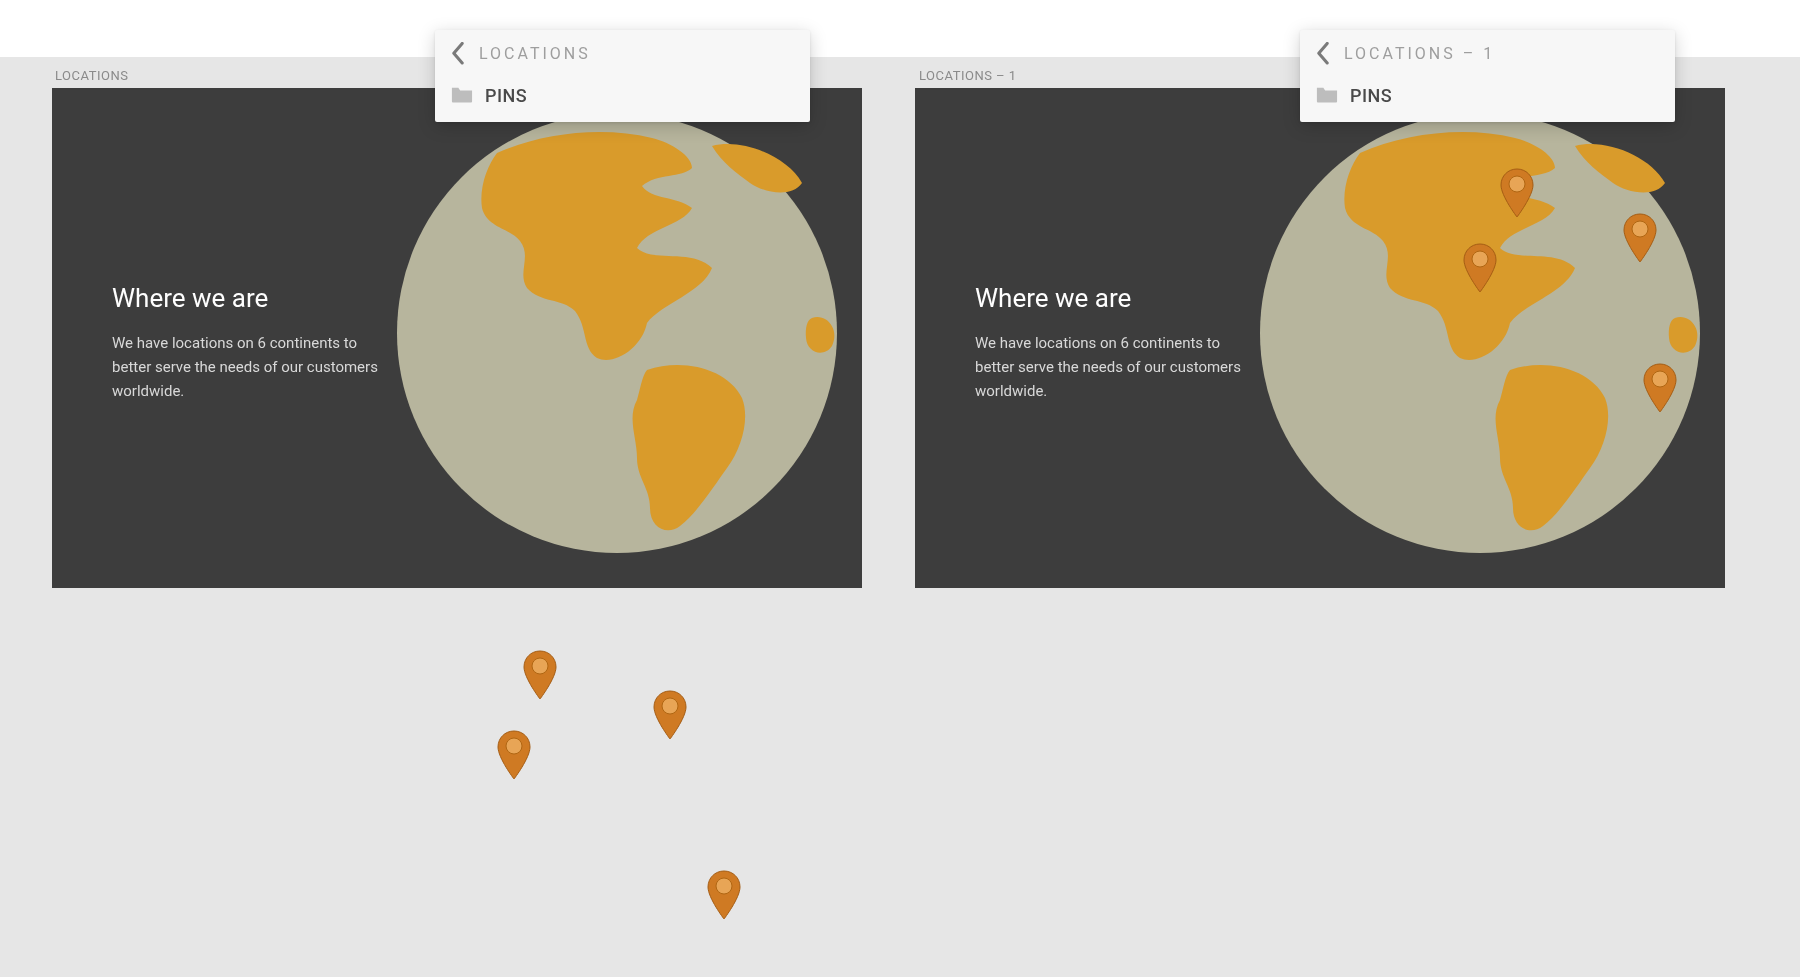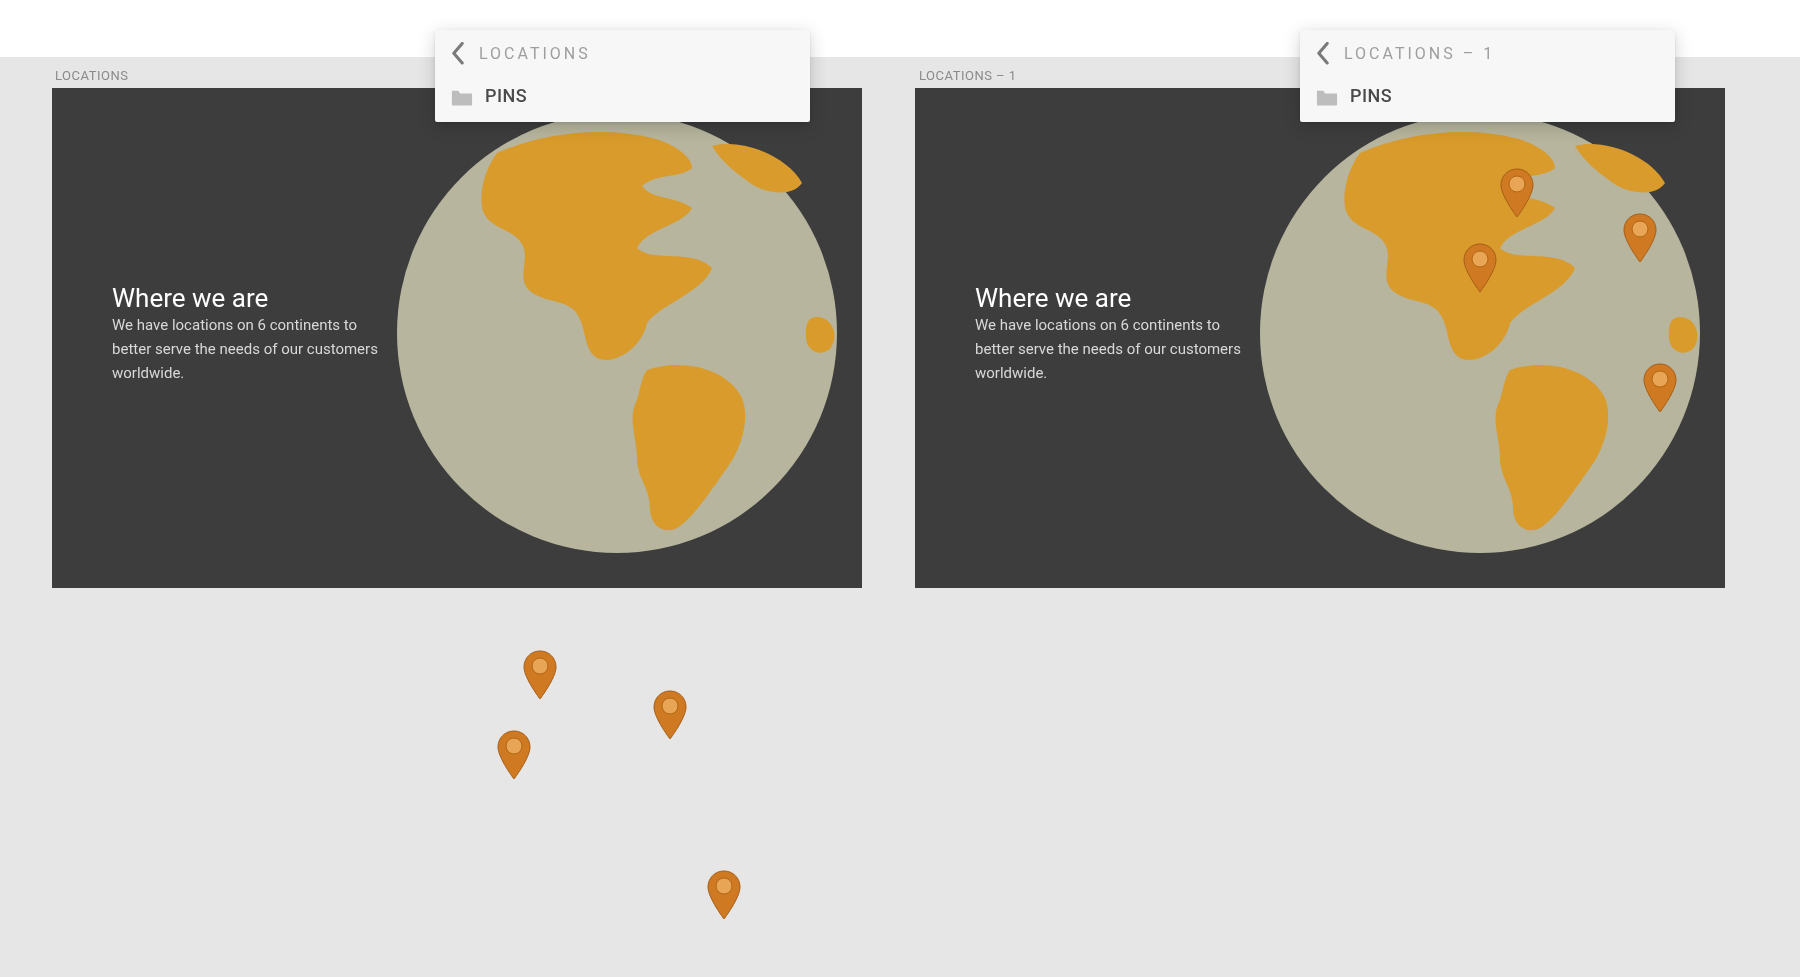--- a/index.html
+++ b/index.html
@@ -45,20 +45,21 @@
   .text-block {
     position: absolute;
     top: 195px;
     left: 60px;
     width: 280px;
     color: #fff;
   }
   .text-block h2 {
     font-size: 26px;
     font-weight: 400;
+    margin-bottom: 18px;
     color: #fefefe;
   }
   .text-block p {
     font-size: 15px;
     line-height: 1.6;
     color: #d8d8d8;
     font-weight: 400;
   }
 
   .globe-wrap {
@@ -100,21 +101,21 @@
     display: flex; align-items: center; justify-content: center;
   }
   .panel-header .title {
     font-size: 16px;
     letter-spacing: 3px;
     color: #9e9e9e;
     font-weight: 400;
   }
   .panel-row {
     display: flex;
-    align-items: flex-end;
+    align-items: flex-start;
     padding: 10px 33px 16px 16px;
     gap: 12px;
   }
   .panel-row .folder {
     width: 22px; height: 18px;
   }
   .panel-row .name {
     font-size: 18px;
     color: #4a4a4a;
     font-weight: 500;

